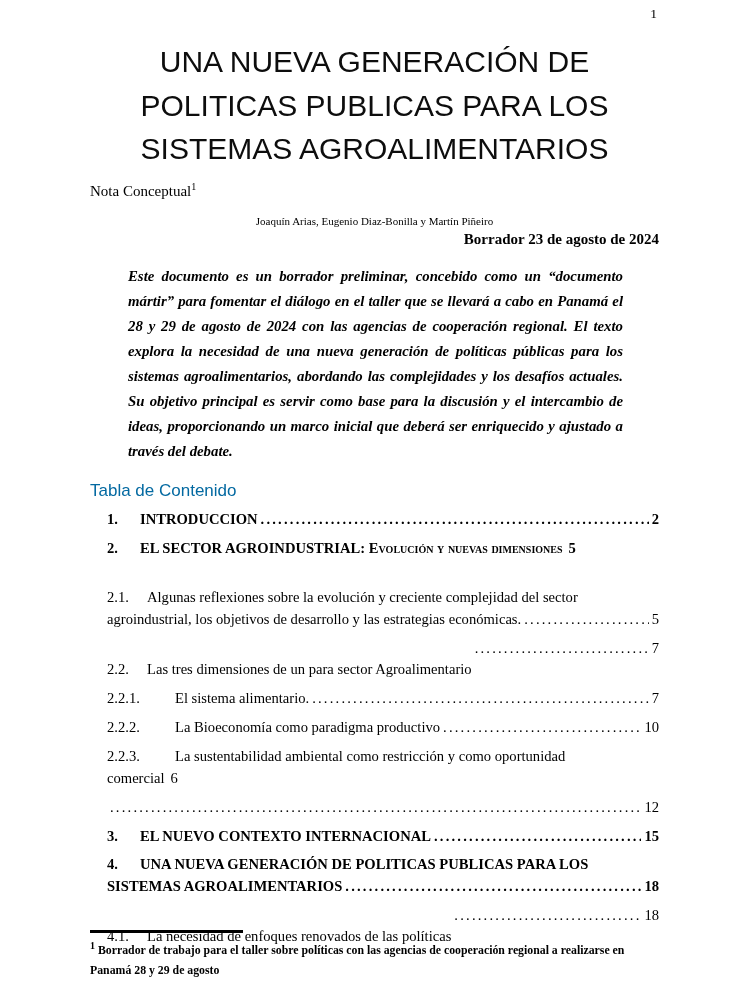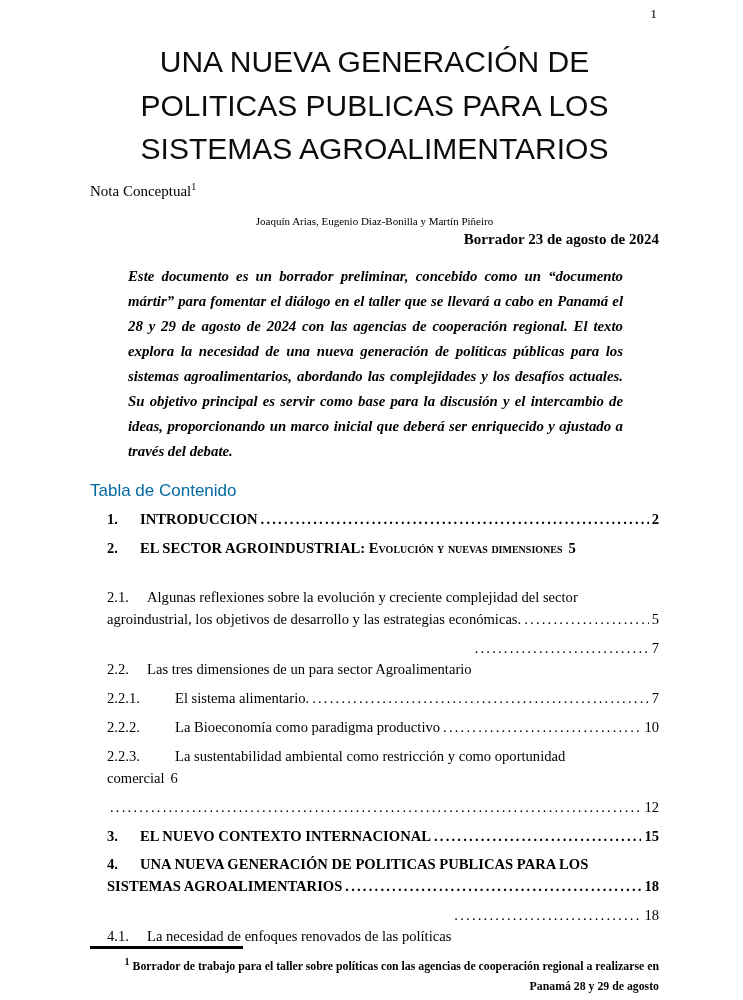--- a/index.html
+++ b/index.html
@@ -53,21 +53,21 @@
   .lvl2 .toc-num { width:40px;margin-top:21px; }
   .lvl3 .toc-num { width:68px; }
   .sc { font-variant:small-caps; }
   .toc-dots { flex:1 1 12px; min-width:12px; overflow:hidden; white-space:nowrap; margin:0 3px; }
   .toc-dots::after {
     content:"..........................................................................................................................................................";
     letter-spacing:2.2px;
   }
   .toc-page { flex:none; }
   .toc-page-inline { margin-left:6px; }
-  .footnote-area { position:absolute; left:90px; right:84px; bottom:4px;text-align:right; }
+  .footnote-area { position:absolute; left:90px; right:84px; bottom:20px; }
   .footnote-rule { width:153px; border-top:3px solid #000; margin-bottom:5px; }
   .footnote-text { font-size:11.8px; font-weight:bold; line-height:1.65; }
 </style>
 </head>
 <body>
 
 <div class="page">
 
   <div class="page-number">1</div>
 

